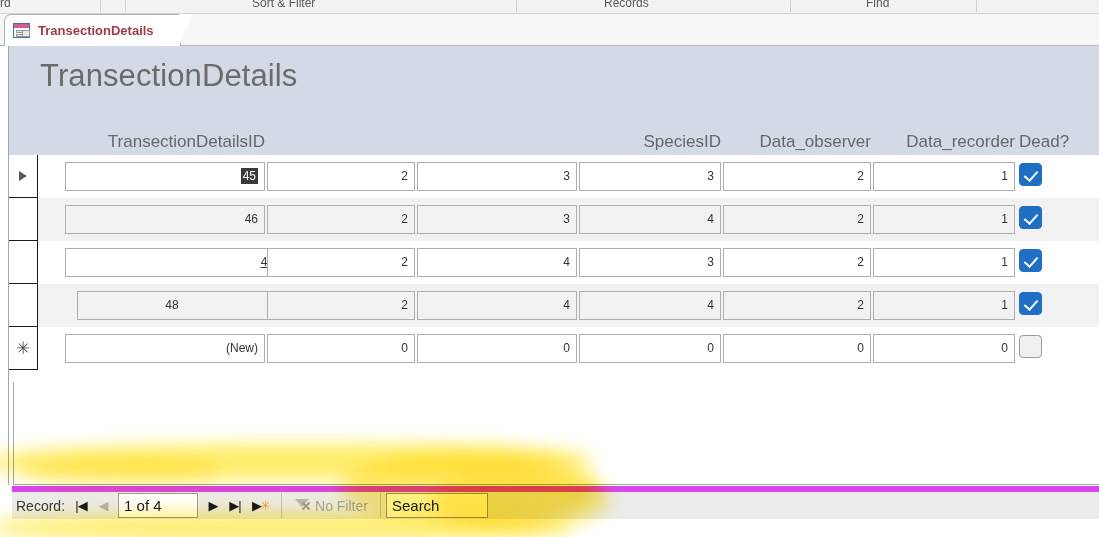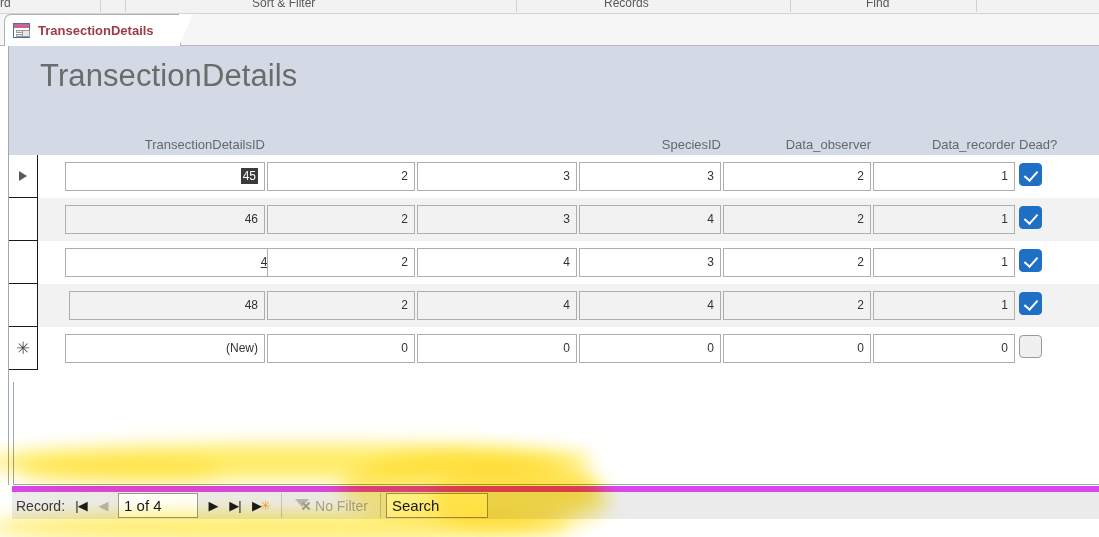--- a/index.html
+++ b/index.html
@@ -119,21 +119,21 @@
   .col-header {
     position: absolute;
     left: 8px; top: 112px;
     width: 1091px; height: 43px;
     background: #d3dae6;
     border-left: 1px solid #9fa8b5;
   }
   .col-header .ch {
     position: absolute;
     bottom: 3px;
-    font-size: 13px;
+    font-size: 17px;
     color: #66676b;
     white-space: nowrap;
     text-align: right;
   }
 
   
   .grid {
     position: absolute;
     left: 8px; top: 155px;
     width: 1091px; height: 215px;
@@ -444,21 +444,21 @@
         <div class="cell" style="left: 56px; width: 216px; text-decoration: underline;">47</div>
         <div class="cell" style="left: 258px; width: 148px;">2</div>
         <div class="cell" style="left: 408px; width: 160px;">4</div>
         <div class="cell" style="left: 570px; width: 142px;">3</div>
         <div class="cell" style="left: 714px; width: 148px;">2</div>
         <div class="cell" style="left: 864px; width: 142px;">1</div>
         <div class="chk on" style="left: 1010px;"></div>
       </div>
       <div class="row alt" style="top: 129px;">
         <div class="row-sel"></div>
-        <div class="cell" style="left: 60px; width: 196px;">48</div>
+        <div class="cell" style="left: 68px; width: 196px; text-align: center;">48</div>
         <div class="cell" style="left: 258px; width: 148px;">2</div>
         <div class="cell" style="left: 408px; width: 160px;">4</div>
         <div class="cell" style="left: 570px; width: 142px;">4</div>
         <div class="cell" style="left: 714px; width: 148px;">2</div>
         <div class="cell" style="left: 864px; width: 142px;">1</div>
         <div class="chk on" style="left: 1010px;"></div>
       </div>
       <div class="row white" style="top: 172px;">
         <div class="row-sel">
           <span class="sel-star">✳</span>

